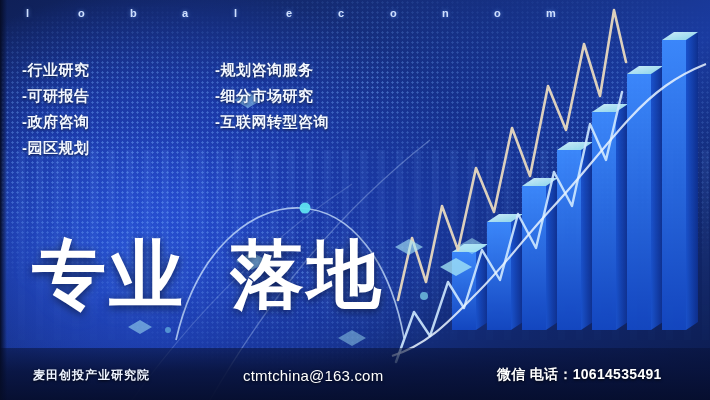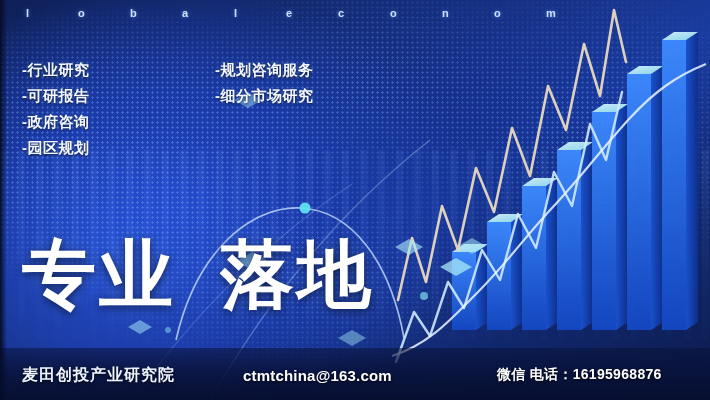--- a/index.html
+++ b/index.html
@@ -110,21 +110,21 @@
     font-weight: 700;
     line-height: 26px;
     white-space: nowrap;
     letter-spacing: 0.5px;
     text-shadow: 0 1px 3px rgba(2,8,30,0.85), 0 0 7px rgba(110,165,255,0.35);
   }
 
   
   .headline {
     position: absolute;
-    left: 22px;
+    left: 32px;
     top: 238px;
     z-index: 8;
     display: flex;
     align-items: baseline;
     gap: 44px;
   }
   .headline .word {
     color: #ffffff;
     font-size: 74px;
     font-weight: 700;
@@ -145,34 +145,34 @@
     position: absolute;
     left: 0; right: 0;
     bottom: 14px;
     height: 22px;
     z-index: 9;
     display: flex;
     align-items: center;
   }
   .footer .org {
     position: absolute;
-    left: 22px;
+    left: 33px;
     color: #eef4ff;
-    font-size: 16px;
+    font-size: 12px;
     font-weight: 700;
     letter-spacing: 1px;
     white-space: nowrap;
     text-shadow: 0 1px 3px rgba(0,0,0,0.8);
   }
   .footer .mail {
     position: absolute;
     left: 243px;
     color: #ffffff;
     font-size: 15px;
-    font-weight: 700;
+    font-weight: 400;
     letter-spacing: 0.2px;
     white-space: nowrap;
     text-shadow: 0 1px 3px rgba(0,0,0,0.8);
   }
   .footer .contact {
     position: absolute;
     left: 497px;
     color: #ffffff;
     font-size: 14px;
     font-weight: 700;
@@ -289,29 +289,30 @@
   <div class="lists">
     <div class="col left">
       <div class="svc">-行业研究</div>
       <div class="svc">-可研报告</div>
       <div class="svc">-政府咨询</div>
       <div class="svc">-园区规划</div>
     </div>
     <div class="col right">
       <div class="svc">-规划咨询服务</div>
       <div class="svc">-细分市场研究</div>
+      <div class="svc">-互联网转型咨询</div>
     </div>
   </div>
 
   <div class="headline">
     <div class="word">专业</div>
     <div class="word">落地</div>
   </div>
 
   <div class="footer-band"></div>
   <div class="footer">
     <div class="org">麦田创投产业研究院</div>
     <div class="mail">ctmtchina@163.com</div>
-    <div class="contact">微信 电话：16195968876</div>
+    <div class="contact">微信 电话：10614535491</div>
   </div>
 
   <div class="edge-left"></div>
 </div>
 
 </body></html>

